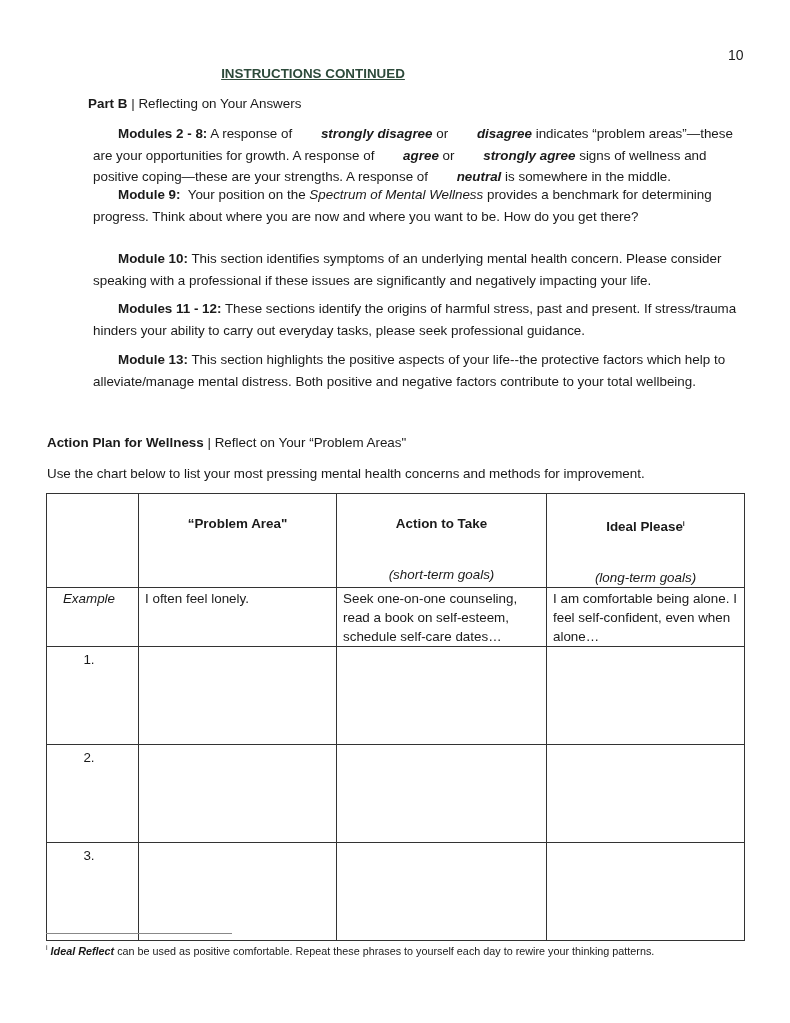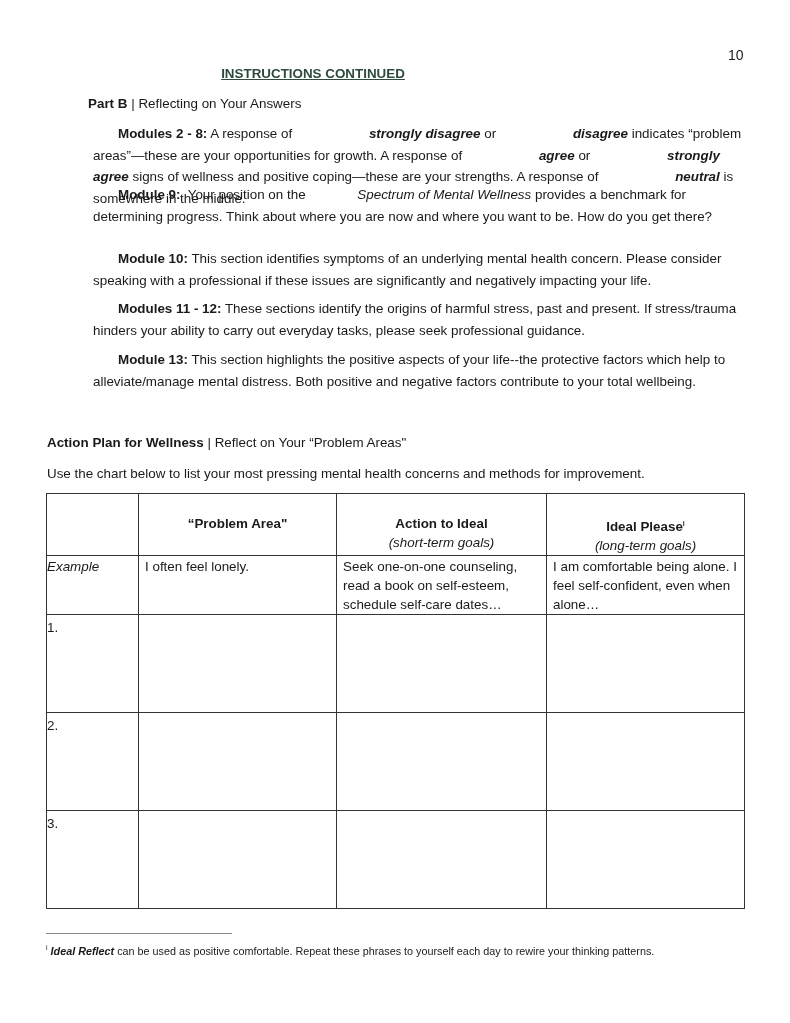--- a/index.html
+++ b/index.html
@@ -10,36 +10,36 @@
     }
     .page-number { position: absolute; top: 47px; left: 728px; font-size: 14px; }
     .title {
       position: absolute; top: 66px; left: 0; width: 626px; text-align: center;
       font-weight: bold; font-size: 13.4px; color: #2d4a3a; text-decoration: underline;
     }
     .part-b { position: absolute; top: 96px; left: 47px; margin-left: 41px; }
     .part-b b { font-weight: bold; }
     .module-block { position: absolute; left: 93px; width: 660px; line-height: 21.5px; }
     .module-block b { font-weight: bold; padding-left: 25px; }
-    .module-block i { font-style: italic; margin-left: 48px; }
+    .module-block i { font-style: italic; }
     .action-heading { position: absolute; top: 435px; left: 47px; }
     .action-intro { position: absolute; top: 466px; left: 47px; }
     table.plan {
       position: absolute; top: 493px; left: 46px; width: 698px;
       border-collapse: collapse; table-layout: fixed;
     }
     table.plan td, table.plan th {
       border: 1.3px solid #333; vertical-align: top; padding: 0;
       font-size: 13.4px; font-weight: normal; line-height: 19px;
     }
     col.c0 { width: 92px; } col.c1 { width: 198px; } col.c2 { width: 210px; } col.c3 { width: 198px; }
     th { text-align: center; height: 58px; padding-top: 20px !important; box-sizing: border-box; }
     th .hlabel { font-weight: bold; display: block; }
-    th .hsub { font-style: italic; display: block; }
-    td.rowlabel { text-align: left; padding-right: 7px !important; font-weight: bold; }
+    th .hsub { font-style: italic; display: block; margin-top: 32px; }
+    td.rowlabel { text-align: center; padding-right: 7px !important; font-weight: bold; }
     td.rowlabel.example { font-style: italic; }
     td.cell { padding-left: 6px !important; }
     tr.example-row td { height: 55px; padding-top: 1px !important; }
     tr.blank-row td { height: 94px; padding-top: 3px !important; }
     .footnote-rule { position: absolute; top: 933px; left: 46px; width: 186px; border-top: 1px solid #888; }
     .footnote { position: absolute; top: 944px; left: 46px; font-size: 10.8px; }
     .footnote b { font-weight: bold; font-style: italic; }
     sup { font-size: 7px; }
   </style>
 </head>
@@ -85,21 +85,21 @@
       <col class="c2">
       <col class="c3">
     </colgroup>
   <tbody>
       <tr>
     <th></th>
     <th>
       <span class="hlabel">“Problem Area"</span>
     </th>
     <th>
-      <span class="hlabel">Action to Ideal</span>
+      <span class="hlabel">Action to Take</span>
       <span class="hsub">(short-term goals)</span>
     </th>
     <th>
       <span class="hlabel"><span>Ideal Please</span><sup>i</sup></span>
       <span class="hsub">(long-term goals)</span>
     </th>
   </tr>
   <tr class="example-row">
     <td class="rowlabel example">Example</td>
     <td class="cell">I often feel lonely.</td>

